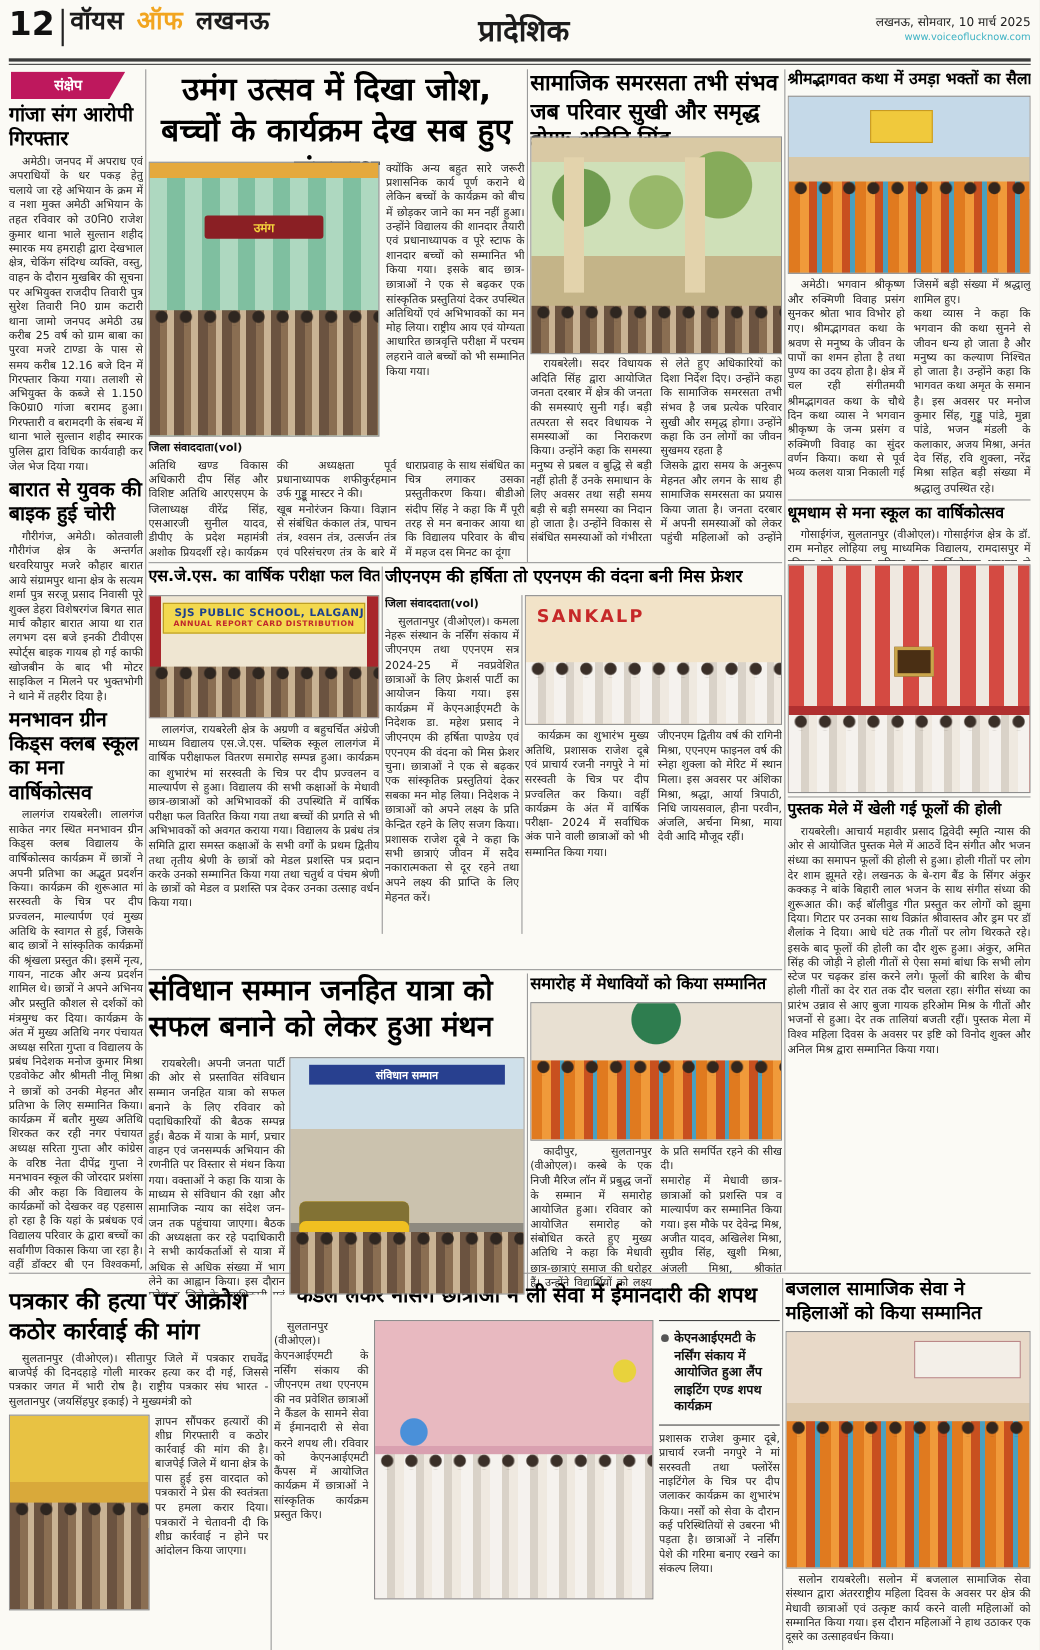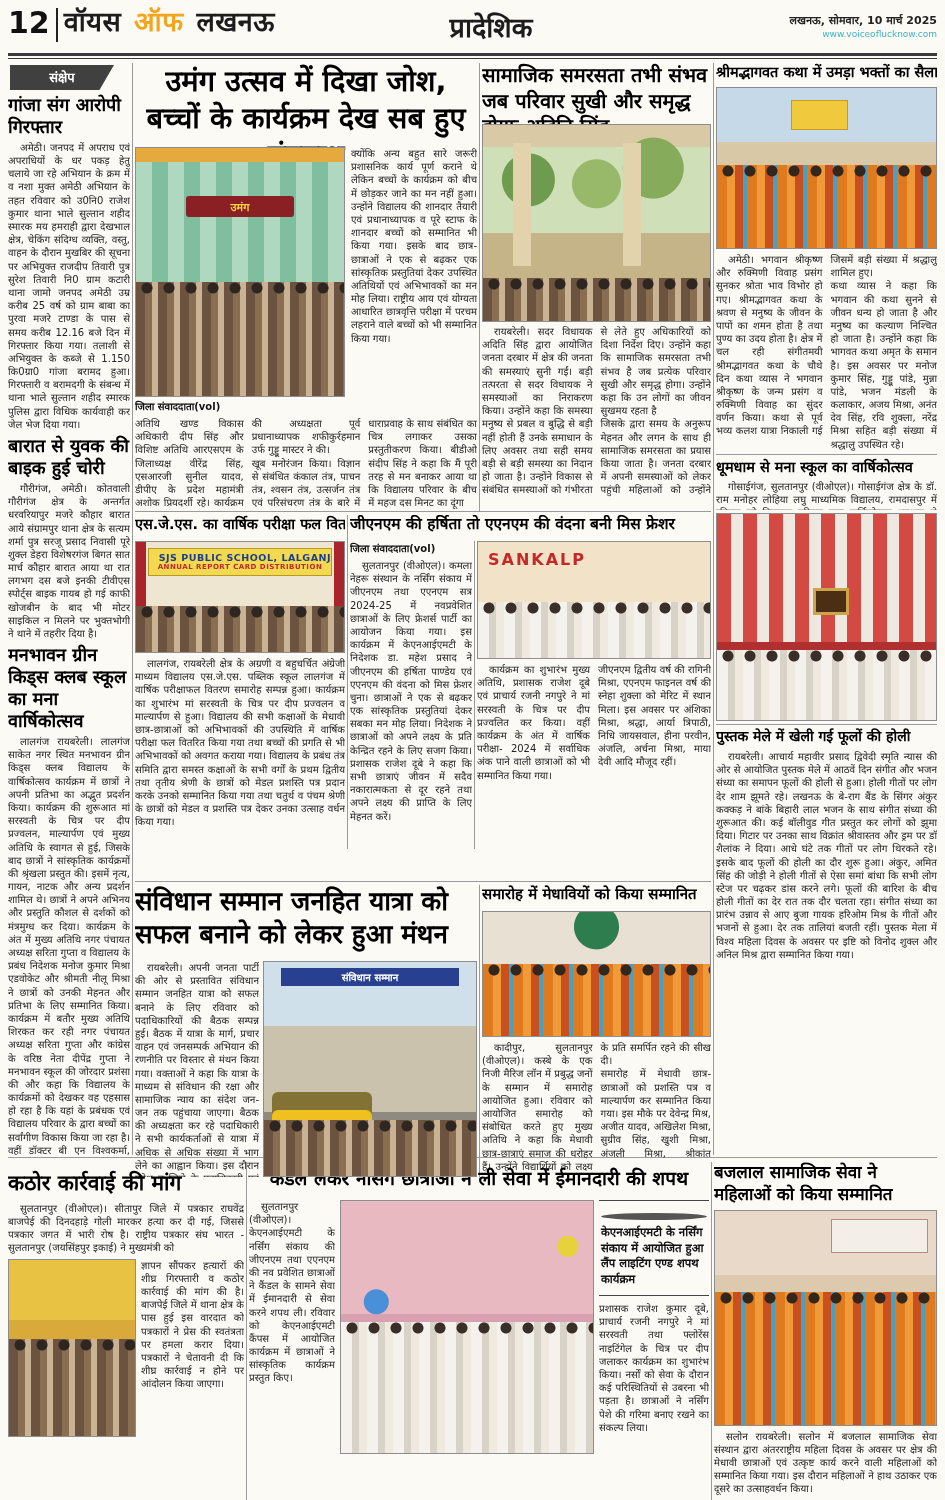--- a/index.html
+++ b/index.html
@@ -4,25 +4,25 @@
 <style>
   * { box-sizing:border-box; margin:0; padding:0; }
   html,body { width:945px; }
   body { font-family:"DejaVu Sans", sans-serif; background:#e9e7e0; }
   .sheet { position:relative; width:945px; height:1500px; background:#fbfaf5; overflow:hidden;
            padding:6px 8px; color:#1c1c1c; }
   
   .mast { display:flex; align-items:flex-start; height:44px; }
   .pageno { font-size:30px; font-weight:bold; color:#111; line-height:1.1; }
   .mastbar { width:2px; background:#222; height:34px; margin:2px 6px 0 6px; }
-  .brand { font-size:27px; font-weight:bold; line-height:1.2; letter-spacing:0.5px; white-space:nowrap; }
+  .brand { font-size:23px; font-weight:bold; line-height:1.2; letter-spacing:0.5px; white-space:nowrap; }
   .brand .w2 { color:#f2a51f; padding:0 3px; }
   .section-title { flex:1; text-align:center; font-size:27px; font-weight:bold; padding-top:2px; }
   .mast-right { width:230px; text-align:right; padding-top:6px; }
-  .dateline { font-size:11px; font-weight:bold; color:#222; }
+  .dateline { font-size:11px; font-weight:normal; color:#222; }
   .website { font-size:9px; color:#3fb3c4; margin-top:2px; }
   .drule { border-top:3px solid #3c3c3c; border-bottom:1px solid #3c3c3c; height:6px; margin:3px 0 4px 0; }
   
   .vd { flex:0 0 1px; background:#9a9a9a; margin:0 2px; }
   .hs { border-top:1px solid #9a9a9a; margin:3px 0; }
   .bt { font-size:10px; line-height:1.32; text-align:justify; color:#242424; }
   .ind { text-indent:12px; }
   .c2 { column-count:2; column-gap:8px; }
   .c3 { column-count:3; column-gap:8px; }
   .hd { font-weight:bold; color:#000; line-height:1.28; }
@@ -31,21 +31,21 @@
   
   .band1 { display:flex; height:1092px; }
   .colA { flex:0 0 122px; }
   .mid  { flex:0 0 576px; display:flex; flex-direction:column; }
   .colD { flex:0 0 221px; }
   .row1 { display:flex; height:452px; }
   .row2 { display:flex; height:342px; border-top:1px solid #9a9a9a; padding-top:3px; }
   .row3 { display:flex; height:298px; border-top:1px solid #9a9a9a; padding-top:3px;margin-top:32px; }
   .band2 { display:flex; height:348px; border-top:1px solid #9a9a9a; margin-top:2px; padding-top:4px; }
   
-  .brief-hdr { background:#404040; color:#fff; font-size:13px; font-weight:bold; text-align:center;
+  .brief-hdr { background:#be185d; color:#fff; font-size:13px; font-weight:bold; text-align:center;
                width:104px; padding:3px 0 4px 0; clip-path:polygon(0 0,100% 0,86% 100%,0 100%); margin:2px 0 4px 2px; }
   .brief-title { font-size:18px; font-weight:bold; line-height:1.22; color:#000; margin:4px 0 3px 0; }
   
   .ph { position:relative; overflow:hidden; border:1px solid #8d8d8d; background:#cfc8ba; }
   .crowd { position:absolute; left:0; right:0; bottom:0;
     background:
       radial-gradient(circle at 11px 6px, #2e2620 5px, rgba(0,0,0,0) 6px) 0 0/22px 14px repeat-x,
       repeating-linear-gradient(90deg,#6b5340 0 9px,#8a6e52 9px 16px,#c9b394 16px 22px); }
   .crowd.saffron { background:
       radial-gradient(circle at 11px 6px, #33261d 5px, rgba(0,0,0,0) 6px) 0 0/22px 14px repeat-x,
@@ -91,21 +91,21 @@
       linear-gradient(180deg,#e8e0d2 0 100%); }
   .ph-patrakar { background:linear-gradient(180deg,#e8c243 0 34%, #d9a93a 34% 58%, #6b5a48 58%); }
   .ph-candle { background:
       radial-gradient(circle at 14% 40%, #4a90d9 12px, rgba(0,0,0,0) 13px),
       radial-gradient(circle at 90% 18%, #e8d23c 10px, rgba(0,0,0,0) 11px),
       linear-gradient(180deg,#e8b9c0 0 45%, #d9a0b0 45%); }
   .ph-bajlal { background:linear-gradient(180deg,#e8d9c8 0 30%, #dcc9ae 30%); }
   .banner-pink { position:absolute; top:8px; right:8px; width:44%; height:34px; background:#f3efe8; border:1px solid #b88;
       color:#c2306a; font-size:8px; font-weight:bold; text-align:center; padding-top:3px; }
   
-  .quote { border-top:1px solid #444; border-bottom:1px solid #444; padding:8px 2px; display:flex; gap:5px;flex-direction:column; }
+  .quote { border-top:1px solid #444; border-bottom:1px solid #444; padding:8px 2px; display:flex; gap:5px; }
   .qdot { flex:0 0 7px; height:7px; border-radius:50%; background:#555; margin-top:4px; }
   .qtxt { font-size:11.5px; font-weight:bold; line-height:1.35; color:#111; }
 </style>
 </head>
 <body>
 
 <div class="sheet">
 
   <div class="mast">
     <div class="pageno">12</div>
@@ -258,20 +258,21 @@
       <div class="hs"></div>
       <div class="hd" style="font-size:14px;height:20px;white-space:nowrap">पुस्तक मेले में खेली गई फूलों की होली</div>
       <p class="bt ind clip" style="height:386px;margin-top:2px">रायबरेली। आचार्य महावीर प्रसाद द्विवेदी स्मृति न्यास की ओर से आयोजित पुस्तक मेले में आठवें दिन संगीत और भजन संध्या का समापन फूलों की होली से हुआ। होली गीतों पर लोग देर शाम झूमते रहे। लखनऊ के बे-राग बैंड के सिंगर अंकुर कक्कड़ ने बांके बिहारी लाल भजन के साथ संगीत संध्या की शुरूआत की। कई बॉलीवुड गीत प्रस्तुत कर लोगों को झुमा दिया। गिटार पर उनका साथ विक्रांत श्रीवास्तव और ड्रम पर डॉ शैलांक ने दिया। आधे घंटे तक गीतों पर लोग थिरकते रहे। इसके बाद फूलों की होली का दौर शुरू हुआ। अंकुर, अमित सिंह की जोड़ी ने होली गीतों से ऐसा समां बांधा कि सभी लोग स्टेज पर चढ़कर डांस करने लगे। फूलों की बारिश के बीच होली गीतों का देर रात तक दौर चलता रहा। संगीत संध्या का प्रारंभ उन्नाव से आए बुजा गायक हरिओम मिश्र के गीतों और भजनों से हुआ। देर तक तालियां बजती रहीं। पुस्तक मेला में विश्व महिला दिवस के अवसर पर इष्टि को विनोद शुक्ल और अनिल मिश्र द्वारा सम्मानित किया गया।</p>
     </div>
   </div>
 
   <div class="band2">
 
     <div class="clip" style="flex:0 0 236px;padding-top:8px">
       <div class="hd" style="font-size:21px">
+        <div>पत्रकार की हत्या पर आक्रोश</div>
         <div>कठोर कार्रवाई की मांग</div>
       </div>
       <p class="bt ind" style="margin-top:5px">सुलतानपुर (वीओएल)। सीतापुर जिले में पत्रकार राघवेंद्र बाजपेई की दिनदहाड़े गोली मारकर हत्या कर दी गई, जिससे पत्रकार जगत में भारी रोष है। राष्ट्रीय पत्रकार संघ भारत - सुलतानपुर (जयसिंहपुर इकाई) ने मुख्यमंत्री को</p>
       <div style="display:flex;gap:5px;margin-top:4px;height:178px">
         <div class="ph ph-patrakar" style="flex:0 0 128px">
           <div class="crowd" style="height:55%"></div>
         </div>
         <p class="bt clip" style="flex:1">ज्ञापन सौंपकर हत्यारों की शीघ्र गिरफ्तारी व कठोर कार्रवाई की मांग की है। बाजपेई जिले में थाना क्षेत्र के पास हुई इस वारदात को पत्रकारों ने प्रेस की स्वतंत्रता पर हमला करार दिया। पत्रकारों ने चेतावनी दी कि शीघ्र कार्रवाई न होने पर आंदोलन किया जाएगा।</p>
       </div>
     </div>

